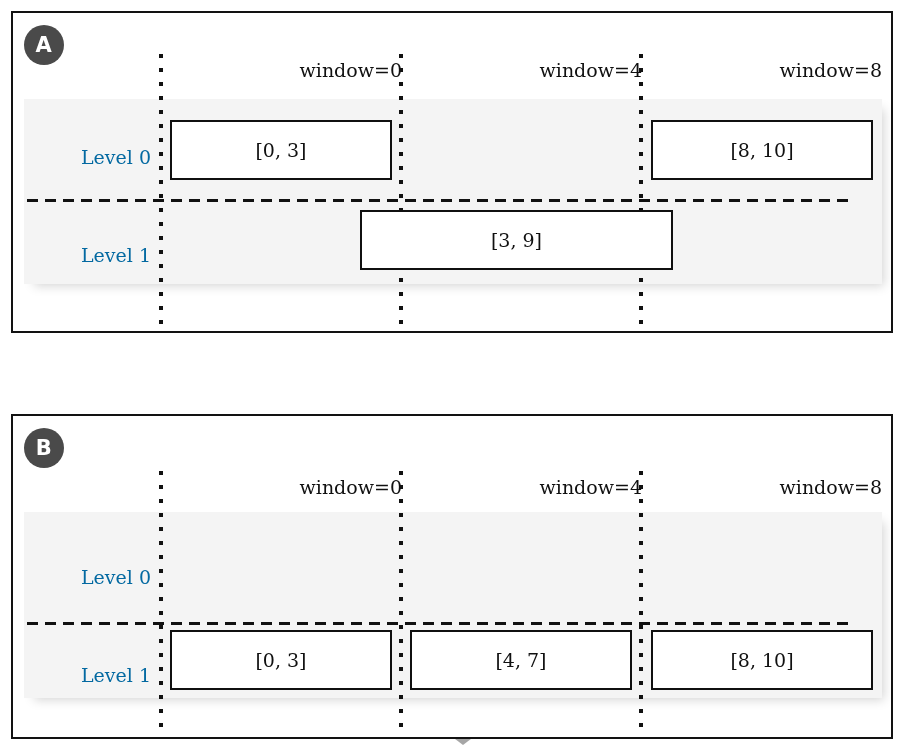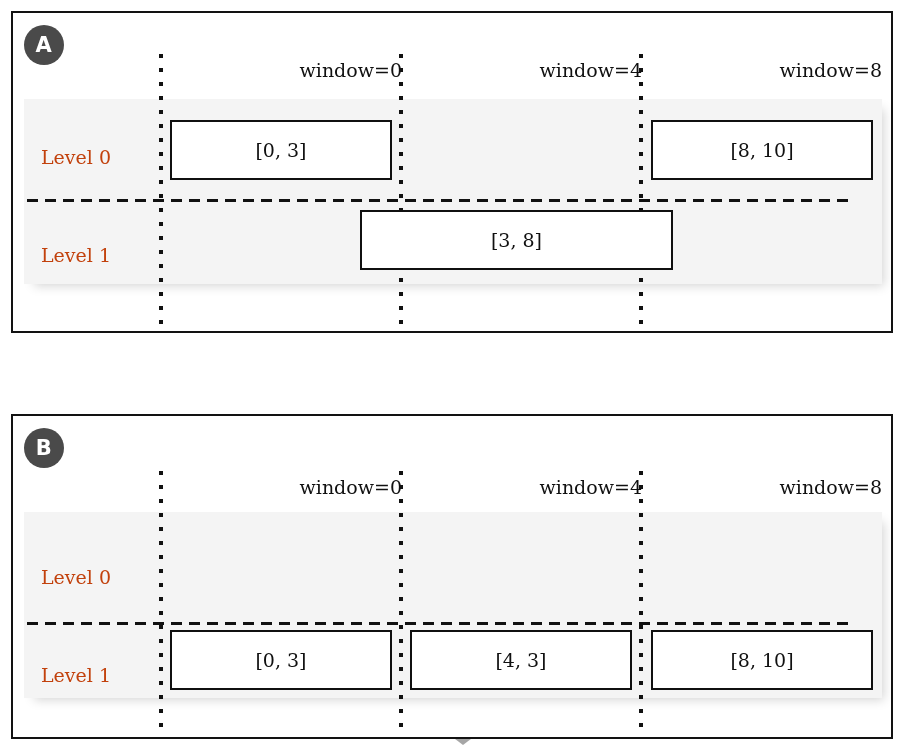--- a/index.html
+++ b/index.html
@@ -41,24 +41,24 @@
     background:#f4f4f4;
     box-shadow:6px 6px 10px -4px rgba(0,0,0,0.17);
   }
   #band-a{top:86px;height:185px;}
   #band-b{top:96px;height:186px;}
 
   
   .row-label{
     position:absolute;
     left:28px;width:110px;
-    text-align:left;
+    text-align:right;
     font-size:19px;
     line-height:1;
-    color:#c2410c;
+    color:#0369a1;
   }
 
   
   .vsep{
     position:absolute;
     width:4px;
     background-image:linear-gradient(to bottom,#111111 0px,#111111 4px,rgba(0,0,0,0) 4px,rgba(0,0,0,0) 14px);
     background-size:4px 14px;
     background-repeat:repeat-y;
   }
@@ -134,21 +134,21 @@
   <div class="row-label" style="top:233px;">Level 1</div>
 
   <div class="hsep" style="left:14px;top:186px;width:828px;"></div>
 
   <div class="vsep" style="left:146px;top:41px;width:4px;height:273px;"></div>
   <div class="vsep" style="left:386px;top:41px;width:4px;height:273px;"></div>
   <div class="vsep" style="left:626px;top:41px;width:4px;height:273px;"></div>
 
   <div class="ivbox" style="left:157px;top:107px;width:222px;height:60px;">[0, 3]</div>
   <div class="ivbox" style="left:638px;top:107px;width:222px;height:60px;">[8, 10]</div>
-  <div class="ivbox" style="left:347px;top:197px;width:313px;height:60px;">[3, 8]</div>
+  <div class="ivbox" style="left:347px;top:197px;width:313px;height:60px;">[3, 9]</div>
 
 </div>
 
 <div id="transition">
   <div class="arrow-shape">
     <div class="shaft"></div>
     <div class="head"></div>
   </div>
   <div id="transition-caption">Strict window compaction, window = 4</div>
 </div>
@@ -168,16 +168,16 @@
   <div class="row-label" style="top:152px;">Level 0</div>
   <div class="row-label" style="top:250px;">Level 1</div>
 
   <div class="hsep" style="left:14px;top:206px;width:828px;"></div>
 
   <div class="vsep" style="left:146px;top:55px;width:4px;height:266px;"></div>
   <div class="vsep" style="left:386px;top:55px;width:4px;height:266px;"></div>
   <div class="vsep" style="left:626px;top:55px;width:4px;height:266px;"></div>
 
   <div class="ivbox" style="left:157px;top:214px;width:222px;height:60px;">[0, 3]</div>
-  <div class="ivbox" style="left:397px;top:214px;width:222px;height:60px;">[4, 3]</div>
+  <div class="ivbox" style="left:397px;top:214px;width:222px;height:60px;">[4, 7]</div>
   <div class="ivbox" style="left:638px;top:214px;width:222px;height:60px;">[8, 10]</div>
 
 </div>
 
 </body></html>

